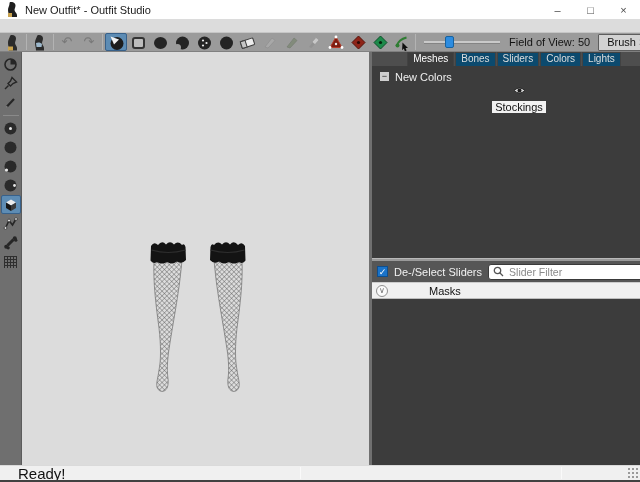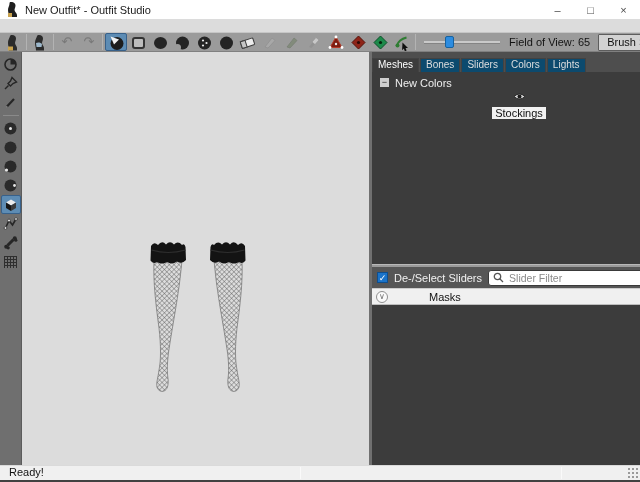--- a/index.html
+++ b/index.html
@@ -37,42 +37,42 @@
   .sti{width:20px;height:19px;display:flex;align-items:center;justify-content:center;border:1px solid transparent;border-radius:2px;}
   .sti.selected{background:#5d8cb4;border-color:#38618a;}
   .hsep{width:16px;height:1px;background:#5a5a5a;border-bottom:1px solid #8a8a8a;margin:3px 0;}
   .grid-icon-box{width:13px;height:12px;background:
      repeating-linear-gradient(to right,#2e2e2e 0 1px,transparent 1px 3px),
      repeating-linear-gradient(to bottom,#2e2e2e 0 1px,transparent 1px 3px);}
   .canvas{flex:1;background:#dcdcdc;position:relative;}
   .stockings{position:absolute;left:116px;top:176px;}
   
   .right-panel{width:271px;flex:0 0 auto;background:#3c3c3c;border-left:3px solid #707070;display:flex;flex-direction:column;}
-  .tabbar{height:20px;background:#4e4e4e;display:flex;align-items:flex-end;padding-left:0;}
+  .tabbar{height:14px;background:#4e4e4e;display:flex;align-items:flex-end;padding-left:17px;justify-content:center;}
   .tab{font-size:10px;color:#dedede;background:#0c4a6e;border:1px solid #424242;border-bottom:none;padding:0 5px 1px;margin-right:1px;line-height:12px;}
   .tab.active{background:#3c3c3c;color:#ffffff;}
   .tree{height:192px;overflow:hidden;padding-top:4px;}
   .tree-row{display:flex;align-items:center;height:13px;margin-bottom:2px;font-size:11px;color:#eeeeee;}
   .tree-row.root{padding-left:8px;gap:6px;}
   .tree-row.child{padding-left:26px;gap:4px;flex-direction:column;}
   .expander{width:9px;height:9px;background:#cfcfcf;color:#1a1a1a;font-size:9px;line-height:8px;text-align:center;}
   .sel-label{background:#f2f2f2;color:#111;padding:0 3px;line-height:12px;}
   .splitter-h{height:3px;background:#9a9a9a;border-top:1px solid #b8b8b8;}
   .filterbar{height:21px;background:#565656;display:flex;align-items:center;gap:6px;padding:0 5px;}
   .checkbox{width:11px;height:11px;background:#1a73c9;border:1px solid #0f4e8d;color:#fff;font-size:9px;line-height:10px;text-align:center;flex:0 0 auto;}
   .cb-label{font-size:11px;color:#f2f2f2;white-space:nowrap;text-align:right;}
   .searchbox{flex:1;height:16px;background:#ffffff;border:1px solid #3a3a3a;border-radius:3px;display:flex;align-items:center;gap:3px;padding:0 4px;}
   .searchbox input{flex:1;border:none;outline:none;background:transparent;font-family:"Liberation Sans",sans-serif;font-size:10.5px;color:#333;min-width:0;}
   .searchbox input::placeholder{color:#8a8a8a;}
   .masksbar{height:17px;background:#f0f0f0;border-top:1px solid #cccccc;border-bottom:1px solid #bdbdbd;display:flex;align-items:center;gap:5px;padding:0 4px;}
   .chev-circle{width:12px;height:12px;border-radius:50%;border:1px solid #909090;color:#707070;font-size:8px;line-height:10px;text-align:center;background:#fafafa;flex:0 0 auto;}
   .masks-label{font-size:11px;color:#111;padding-left:36px;}
   .panel-rest{flex:1;background:#3c3c3c;}
   
-  .statusbar{position:absolute;left:0;right:0;top:465px;height:15px;background:#f0f0f0;border-top:1px solid #dadada;display:flex;padding-left:9px;font-size:11px;color:#111;}
+  .statusbar{position:absolute;left:0;right:0;top:465px;height:15px;background:#f0f0f0;border-top:1px solid #dadada;display:flex;align-items:center;padding-left:18px;font-size:15px;color:#111;}
   .sb-sep{position:absolute;top:1px;bottom:1px;width:1px;background:#d6d6d6;border-right:1px solid #fafafa;}
   .sb-sep.s1{left:300px;} .sb-sep.s2{left:561px;}
   .grip{position:absolute;right:1px;bottom:1px;width:12px;height:12px;
     background:radial-gradient(circle at 2px 2px,#9a9a9a 1px,transparent 1.2px);
     background-size:4px 4px;}
   .bottom-edge{position:absolute;left:0;right:0;bottom:0;height:2px;background:#414141;}
 </style>
 </head>
 <body>
 
@@ -202,21 +202,21 @@
           <circle cx="4.5" cy="11.5" r="2" fill="#2e7d32"></circle>
           <path d="M9.5 8.5 l5.5 5.5 -2.4 0 1 2.6 -1.7 .7 -1.1 -2.7 -1.7 1.7 Z" fill="#0d0d0d"></path>
         </svg>
     </div>
     <div class="vsep"></div>
 
     <div class="fov-slider">
       <div class="fov-track"></div>
       <div class="fov-handle"></div>
     </div>
-    <span class="fov-label">Field of View: 65</span>
+    <span class="fov-label">Field of View: 50</span>
     <span class="btn">Brush Settings</span>
 
   </div>
 
   <div class="main">
 
     <div class="side-toolbar">
       <div class="sti">
         <svg width="15" height="15" viewBox="0 0 15 15">
             <circle cx="7.5" cy="7.5" r="5.5" fill="none" stroke="#262626" stroke-width="1.6"></circle>

